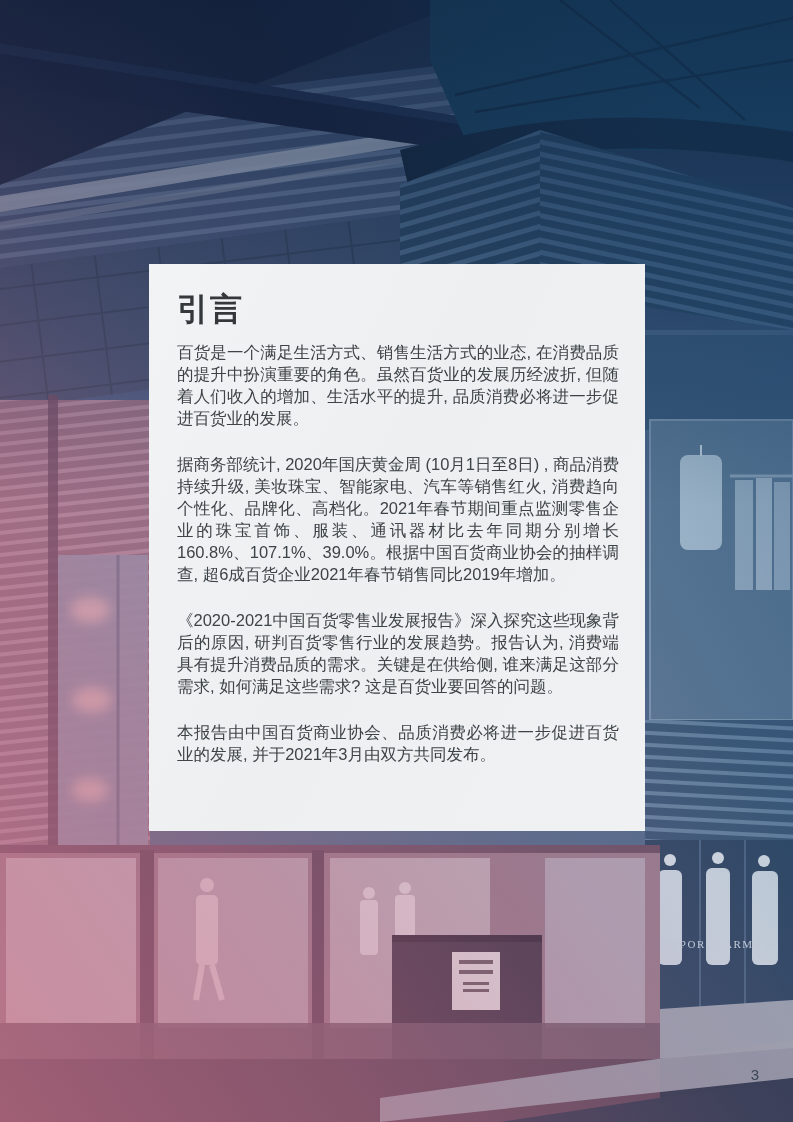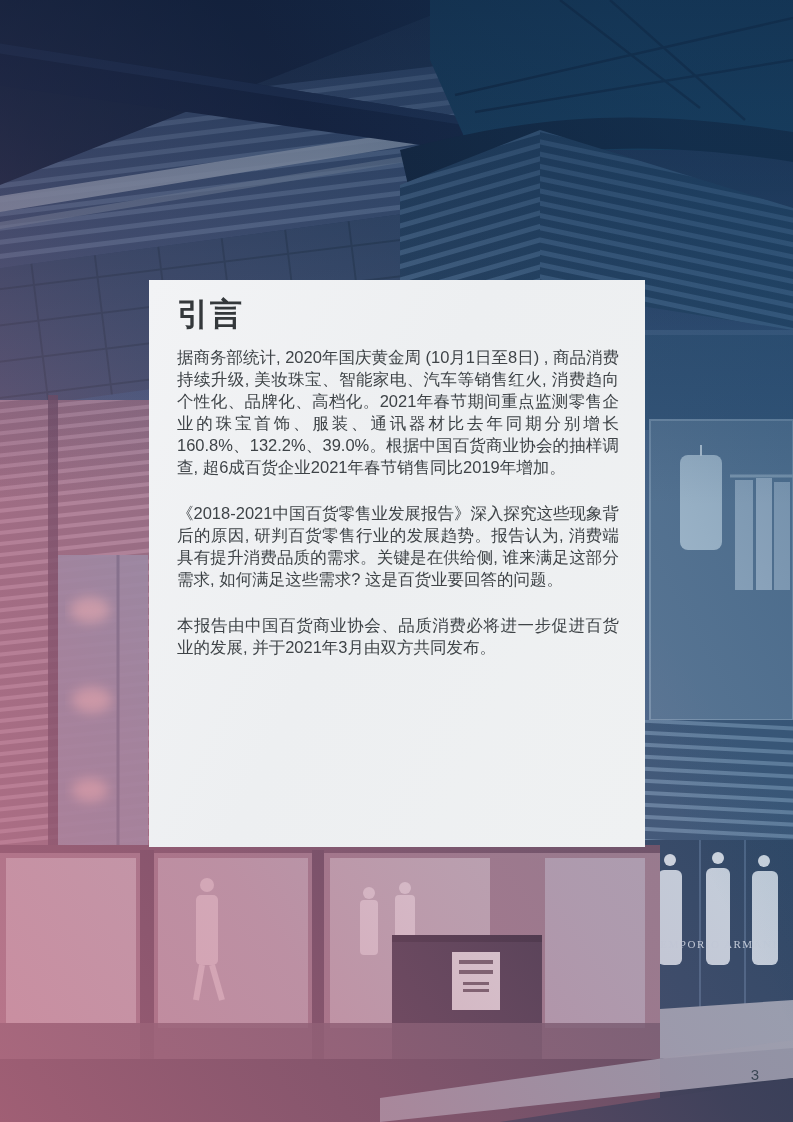--- a/index.html
+++ b/index.html
@@ -3,22 +3,22 @@
 <meta charset="utf-8">
 <style>
   html,body{margin:0;padding:0;}
   body{
     width:793px;height:1122px;position:relative;overflow:hidden;
     font-family:"Liberation Sans","DejaVu Sans",sans-serif;
     background:#46597a;
   }
   .bg{position:absolute;inset:0;width:793px;height:1122px;}
   .card{
-    position:absolute;left:149px;top:280px;width:496px;height:567px;
-    box-sizing:border-box;padding:16px 26px 0 28px;
+    position:absolute;left:149px;top:264px;width:496px;height:567px;
+    box-sizing:border-box;padding:27px 26px 0 28px;
     background:linear-gradient(115deg,#f2f3f5 0%,#edeff1 45%,#eff1f2 100%);
   }
   .card h1{
     margin:0 0 14px 0;font-size:32px;line-height:36px;font-weight:bold;
     color:#34383b;letter-spacing:1px;
   }
   .card p{
     margin:0 0 24px 0;font-size:16.5px;line-height:22px;color:#3e4347;
     text-align:justify;text-justify:inter-ideograph;
   }
@@ -195,18 +195,19 @@
     <polygon points="500,1122 793,1078 793,1122" fill="#2e3b54"></polygon>
   </g>
 
   <rect width="793" height="1122" fill="url(#pinkOv)"></rect>
   <rect width="793" height="1122" fill="url(#blueTopOv)"></rect>
   <rect width="793" height="1122" fill="url(#blueRightOv)"></rect>
 </svg>
 
 <div class="card">
   <h1>引言</h1>
-  <p>据商务部统计, 2020年国庆黄金周 (10月1日至8日) , 商品消费持续升级, 美妆珠宝、智能家电、汽车等销售红火, 消费趋向个性化、品牌化、高档化。2021年春节期间重点监测零售企业的珠宝首饰、服装、通讯器材比去年同期分别增长160.8%、132.2%、39.0%。根据中国百货商业协会的抽样调查, 超6成百货企业2021年春节销售同比2019年增加。</p>
-  <p>《2018-2021中国百货零售业发展报告》深入探究这些现象背后的原因, 研判百货零售行业的发展趋势。报告认为, 消费端具有提升消费品质的需求。关键是在供给侧, 谁来满足这部分需求, 如何满足这些需求? 这是百货业要回答的问题。</p>
+  <p>百货是一个满足生活方式、销售生活方式的业态, 在消费品质的提升中扮演重要的角色。虽然百货业的发展历经波折, 但随着人们收入的增加、生活水平的提升, 品质消费必将进一步促进百货业的发展。</p>
+  <p>据商务部统计, 2020年国庆黄金周 (10月1日至8日) , 商品消费持续升级, 美妆珠宝、智能家电、汽车等销售红火, 消费趋向个性化、品牌化、高档化。2021年春节期间重点监测零售企业的珠宝首饰、服装、通讯器材比去年同期分别增长160.8%、107.1%、39.0%。根据中国百货商业协会的抽样调查, 超6成百货企业2021年春节销售同比2019年增加。</p>
+  <p>《2020-2021中国百货零售业发展报告》深入探究这些现象背后的原因, 研判百货零售行业的发展趋势。报告认为, 消费端具有提升消费品质的需求。关键是在供给侧, 谁来满足这部分需求, 如何满足这些需求? 这是百货业要回答的问题。</p>
   <p>本报告由中国百货商业协会、品质消费必将进一步促进百货业的发展, 并于2021年3月由双方共同发布。</p>
 </div>
 
 <div class="pagenum">3</div>
 
 </body></html>

